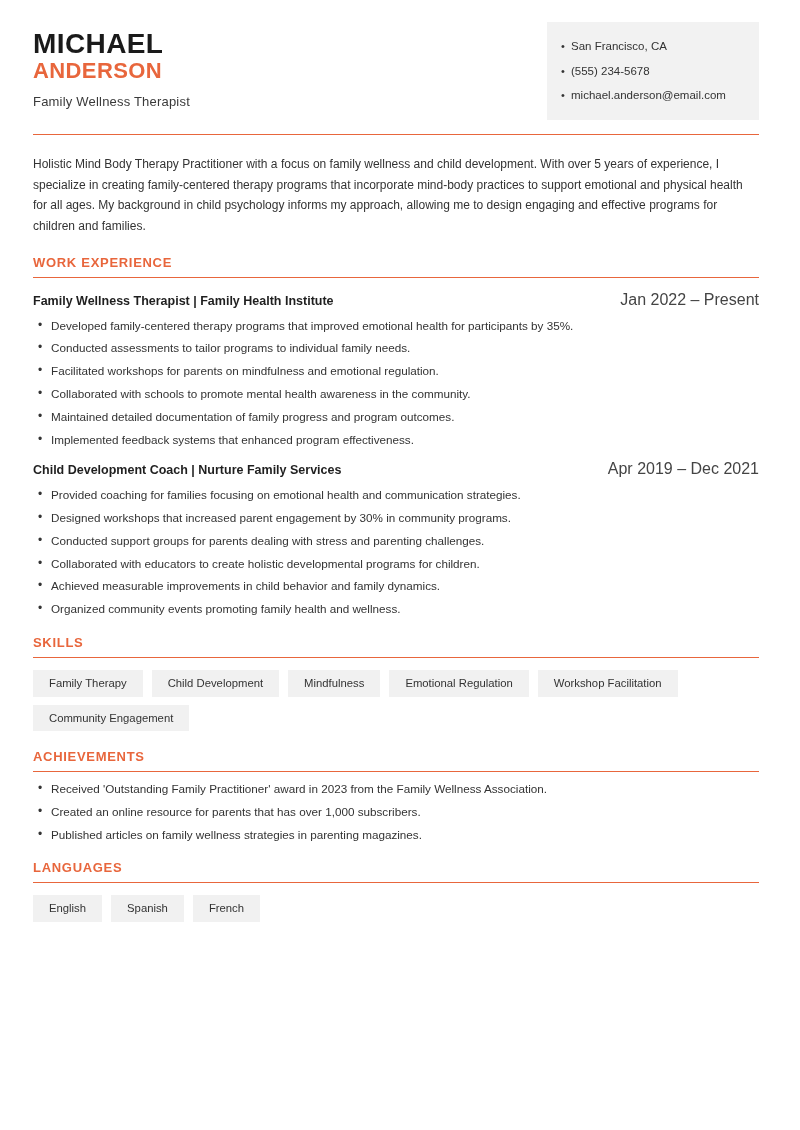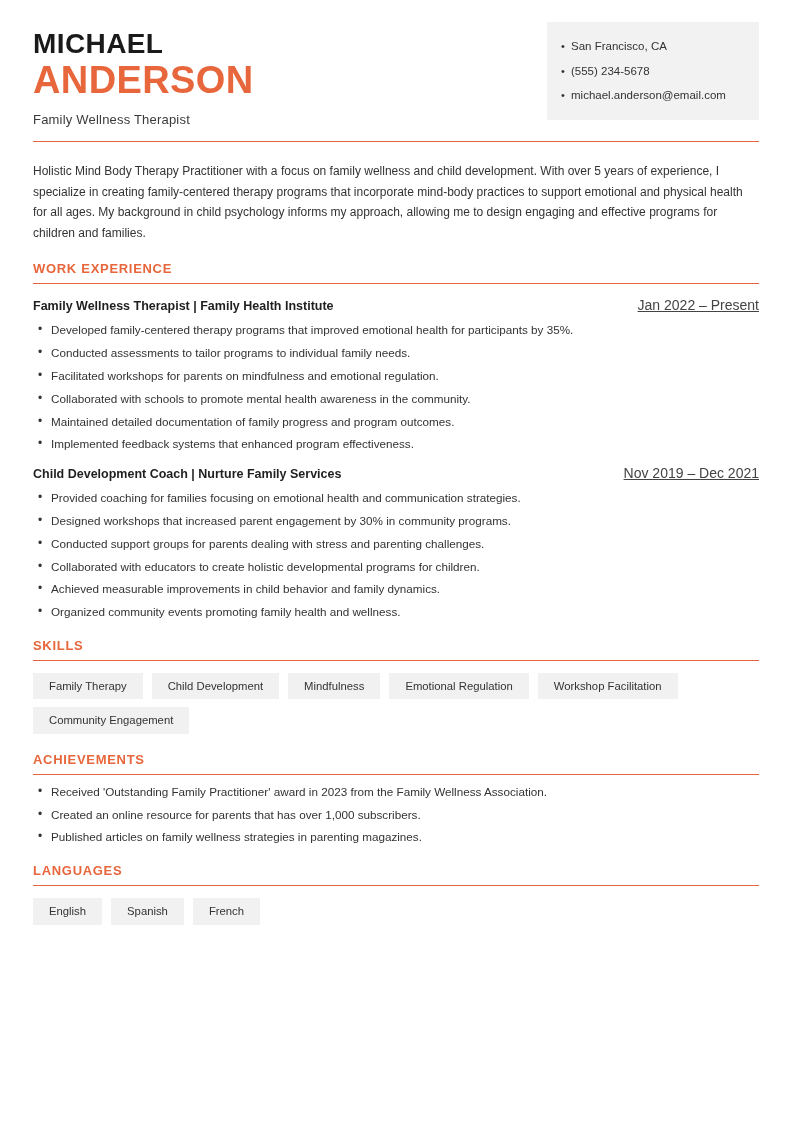--- a/index.html
+++ b/index.html
@@ -35,21 +35,21 @@
     padding-top: 6px;
   }
   .name-first {
     font-size: 28px;
     font-weight: bold;
     letter-spacing: 0.4px;
     color: #1a1a1a;
     line-height: 1.12;
   }
   .name-last {
-    font-size: 38px;
+    font-size: 22px;
     font-weight: bold;
     letter-spacing: 0.4px;
     color: #E8663C;
     line-height: 1.12;
   }
   .job-title {
     margin-top: 10px;
     font-size: 13px;
     color: #3a3a3a;
     letter-spacing: 0.2px;
@@ -117,25 +117,24 @@
     display: flex;
     align-items: baseline;
     justify-content: space-between;
   }
   .entry-title {
     font-weight: bold;
     font-size: 12.5px;
     color: #1f1f1f;
   }
   .entry-date {
-    font-size: 14px;
+    font-size: 16px;
     color: #444444;
     white-space: nowrap;
     padding-left: 12px;
-    text-decoration: underline;
   }
   .entry-sub {
     font-size: 11.5px;
     color: #3b3b3b;
     margin-top: 5px;
   }
   ul.bullets {
     list-style: none;
     margin: 9px 0 0 0;
     padding: 0;
@@ -223,21 +222,21 @@
           <li>Facilitated workshops for parents on mindfulness and emotional regulation.</li>
           <li>Collaborated with schools to promote mental health awareness in the community.</li>
           <li>Maintained detailed documentation of family progress and program outcomes.</li>
           <li>Implemented feedback systems that enhanced program effectiveness.</li>
         </ul>
       </div>
 
       <div class="entry">
         <div class="entry-head">
           <div class="entry-title">Child Development Coach | Nurture Family Services</div>
-          <div class="entry-date">Nov 2019 – Dec 2021</div>
+          <div class="entry-date">Apr 2019 – Dec 2021</div>
         </div>
         <ul class="bullets">
           <li>Provided coaching for families focusing on emotional health and communication strategies.</li>
           <li>Designed workshops that increased parent engagement by 30% in community programs.</li>
           <li>Conducted support groups for parents dealing with stress and parenting challenges.</li>
           <li>Collaborated with educators to create holistic developmental programs for children.</li>
           <li>Achieved measurable improvements in child behavior and family dynamics.</li>
           <li>Organized community events promoting family health and wellness.</li>
         </ul>
       </div>

